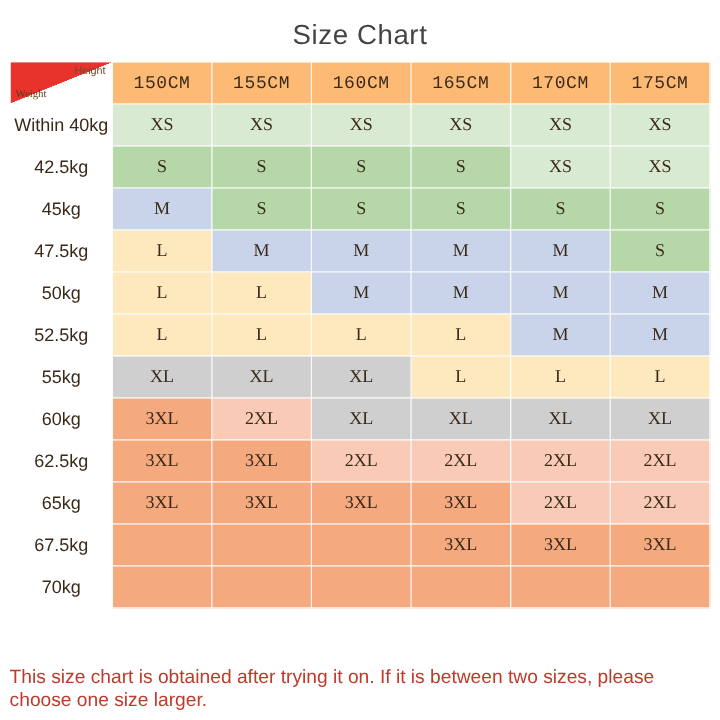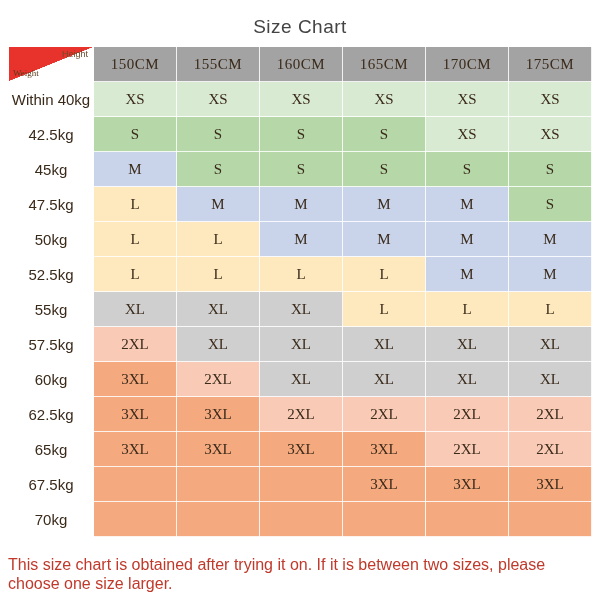--- a/index.html
+++ b/index.html
@@ -6,21 +6,21 @@
   body{
     width:600px;height:600px;
     background:#ffffff;
     font-family:"Liberation Serif", serif;
     overflow:hidden;
   }
   #wrap{position:relative;width:600px;height:600px;box-sizing:border-box;}
 
   #title{
     text-align:center;
-    font-size:19px;
+    font-size:23px;
     color:#444;
     padding-top:16px;
     padding-bottom:8px;
     font-family:"Liberation Sans", sans-serif;
     letter-spacing:.5px;
   }
 
   table#chart{
     border-collapse:collapse;
     width:584px;
@@ -58,24 +58,24 @@
   }
   .corner .lab-w{
     position:absolute;bottom:3px;left:4px;
     font-size:9px;color:#5a3a1a;
     font-family:Liberation Serif, serif;
   }
 
   td.colhead{
     font-size:17px;
     color:#c0392b;
-    background:#a3a3a3;
+    background:#fdba74;
     border:1px solid #ffffff;
     height:46px;
-    font-family:Liberation Serif, serif;
+    font-family:Liberation Mono, monospace;
     letter-spacing:.5px;
   }
   td.rowhead{
     width:84px;
     font-size:13px;
     color:#8a2f12;
     font-family:"Liberation Sans", sans-serif;
   }
   td.rowhead.small{font-size:10.5px;}
 
@@ -168,29 +168,20 @@
         <tr>
           <td class="rowhead">55kg</td>
           <td style="background: rgb(207, 207, 207);">XL</td>
           <td style="background: rgb(207, 207, 207);">XL</td>
           <td style="background: rgb(207, 207, 207);">XL</td>
           <td style="background: rgb(253, 233, 189);">L</td>
           <td style="background: rgb(253, 233, 189);">L</td>
           <td style="background: rgb(253, 233, 189);">L</td>
         </tr>
         <tr>
-          <td class="rowhead">57.5kg</td>
-          <td style="background: rgb(249, 203, 182);">2XL</td>
-          <td style="background: rgb(207, 207, 207);">XL</td>
-          <td style="background: rgb(207, 207, 207);">XL</td>
-          <td style="background: rgb(207, 207, 207);">XL</td>
-          <td style="background: rgb(207, 207, 207);">XL</td>
-          <td style="background: rgb(207, 207, 207);">XL</td>
-        </tr>
-        <tr>
           <td class="rowhead">60kg</td>
           <td style="background: rgb(244, 169, 127);">3XL</td>
           <td style="background: rgb(249, 203, 182);">2XL</td>
           <td style="background: rgb(207, 207, 207);">XL</td>
           <td style="background: rgb(207, 207, 207);">XL</td>
           <td style="background: rgb(207, 207, 207);">XL</td>
           <td style="background: rgb(207, 207, 207);">XL</td>
         </tr>
         <tr>
           <td class="rowhead">62.5kg</td>

